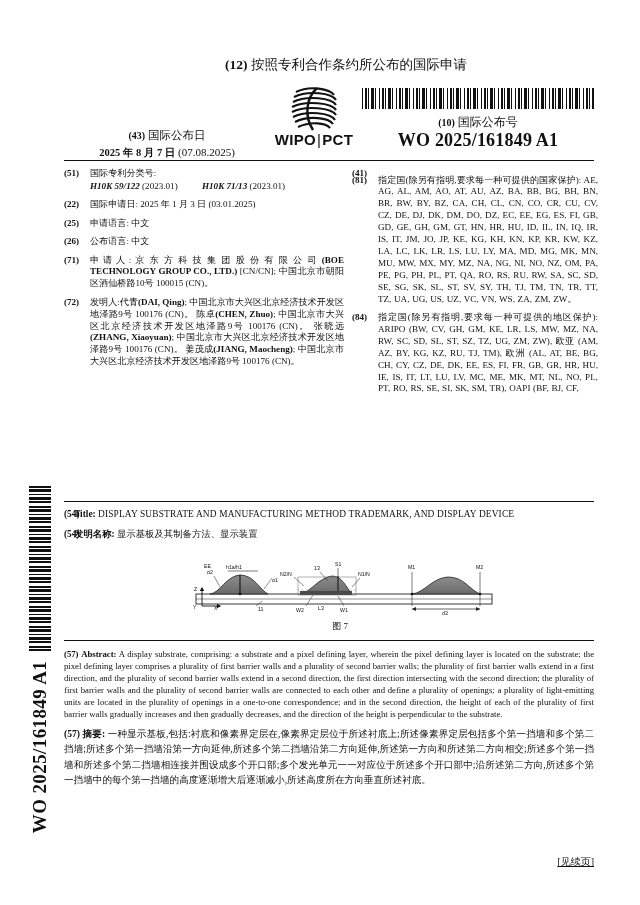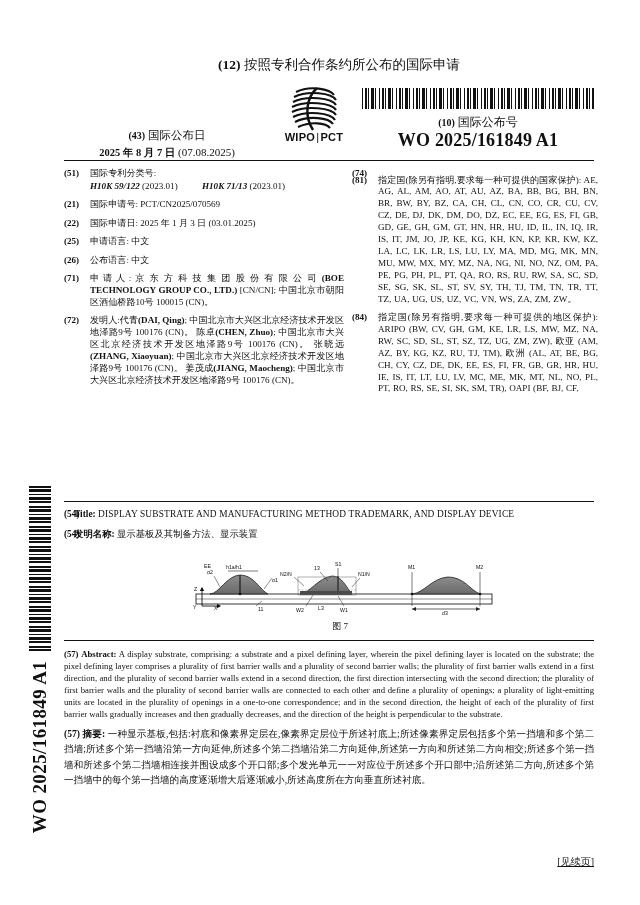--- a/index.html
+++ b/index.html
@@ -58,21 +58,21 @@
     letter-spacing: 0.4px;
     transform: rotate(-90deg);
     transform-origin: center center;
     white-space: nowrap;
     font-family: "Liberation Serif", serif;
   }
 
   
   .hdr-12 {
     position: absolute;
-    left: 119px; top: 56px;
+    left: 126px; top: 56px;
     width: 440px;
     text-align: center;
     font-size: 13.5px;
   }
   .hdr-12 b { font-weight: bold; }
 
   .hdr-19 {
     position: absolute;
     left: 72px; top: 90px;
     width: 190px;
@@ -99,21 +99,21 @@
   .wipo {
     position: absolute;
     left: 268px; top: 86px;
     width: 92px; height: 64px;
   }
   .wipo-glyph { position: absolute; left: 18px; top: 0px; width: 56px; height: 46px; }
   .wipo-word {
     position: absolute; left: 0px; top: 45px; width: 92px;
     text-align: center;
     font-family: "Liberation Sans", sans-serif;
-    font-size: 11px; font-weight: bold; letter-spacing: 0.3px;
+    font-size: 15px; font-weight: bold; letter-spacing: 0.3px;
   }
   .wipo-word .sep { font-weight: normal; padding: 0 1px; }
 
   
   .top-barcode {
     position: absolute;
     left: 362px; top: 88px;
     width: 232px; height: 21px;
     background-image: repeating-linear-gradient(
       to right,
@@ -269,27 +269,20 @@
         <span>国际专利分类号:</span>
         <span class="ipc-wrap" style="display:block;">
           <span class="ipcline">H10K 59/122</span>
           <span class="yr">(2023.01)</span>
           <span class="g2 ipcline">H10K 71/13</span>
           <span class="yr">(2023.01)</span>
         </span>
       </span>
     </div>
 
-    <div class="fld">
-      <span class="code">(21)</span>
-      <span class="body row2">
-        <span class="k">国际申请号:</span>
-        <span class="v">PCT/CN2025/070569</span>
-      </span>
-    </div>
 
     <div class="fld">
       <span class="code">(22)</span>
       <span class="body row2">
         <span class="k">国际申请日:</span>
         <span class="v">2025 年 1 月 3 日 (03.01.2025)</span>
       </span>
     </div>
 
     <div class="fld">
@@ -324,21 +317,21 @@
         <span>张晓远</span><span class="latin">(ZHANG, Xiaoyuan)</span><span>; 中国北京市大兴区北京经济技术开发区地泽路9号 100176 (CN)。</span>
         <span>姜茂成</span><span class="latin">(JIANG, Maocheng)</span><span>; 中国北京市大兴区北京经济技术开发区地泽路9号 100176 (CN)。</span>
       </span>
     </div>
 
   </div>
 
   <div class="col col-right">
 
     <div class="fld">
-      <span class="code">(74)</span>
+      <span class="code">(41)</span>
     </div>
 
     <div class="fld">
       <span class="code">(81)</span>
       <span class="body justify">
         <span>指定国(除另有指明,要求每一种可提供的国家保护):</span>
         <span class="codelist">AE, AG, AL, AM, AO, AT, AU, AZ, BA, BB, BG, BH, BN, BR, BW, BY, BZ, CA, CH, CL, CN, CO, CR, CU, CV, CZ, DE, DJ, DK, DM, DO, DZ, EC, EE, EG, ES, FI, GB, GD, GE, GH, GM, GT, HN, HR, HU, ID, IL, IN, IQ, IR, IS, IT, JM, JO, JP, KE, KG, KH, KN, KP, KR, KW, KZ, LA, LC, LK, LR, LS, LU, LY, MA, MD, MG, MK, MN, MU, MW, MX, MY, MZ, NA, NG, NI, NO, NZ, OM, PA, PE, PG, PH, PL, PT, QA, RO, RS, RU, RW, SA, SC, SD, SE, SG, SK, SL, ST, SV, SY, TH, TJ, TM, TN, TR, TT, TZ, UA, UG, US, UZ, VC, VN, WS, ZA, ZM, ZW。</span>
       </span>
     </div>
 

